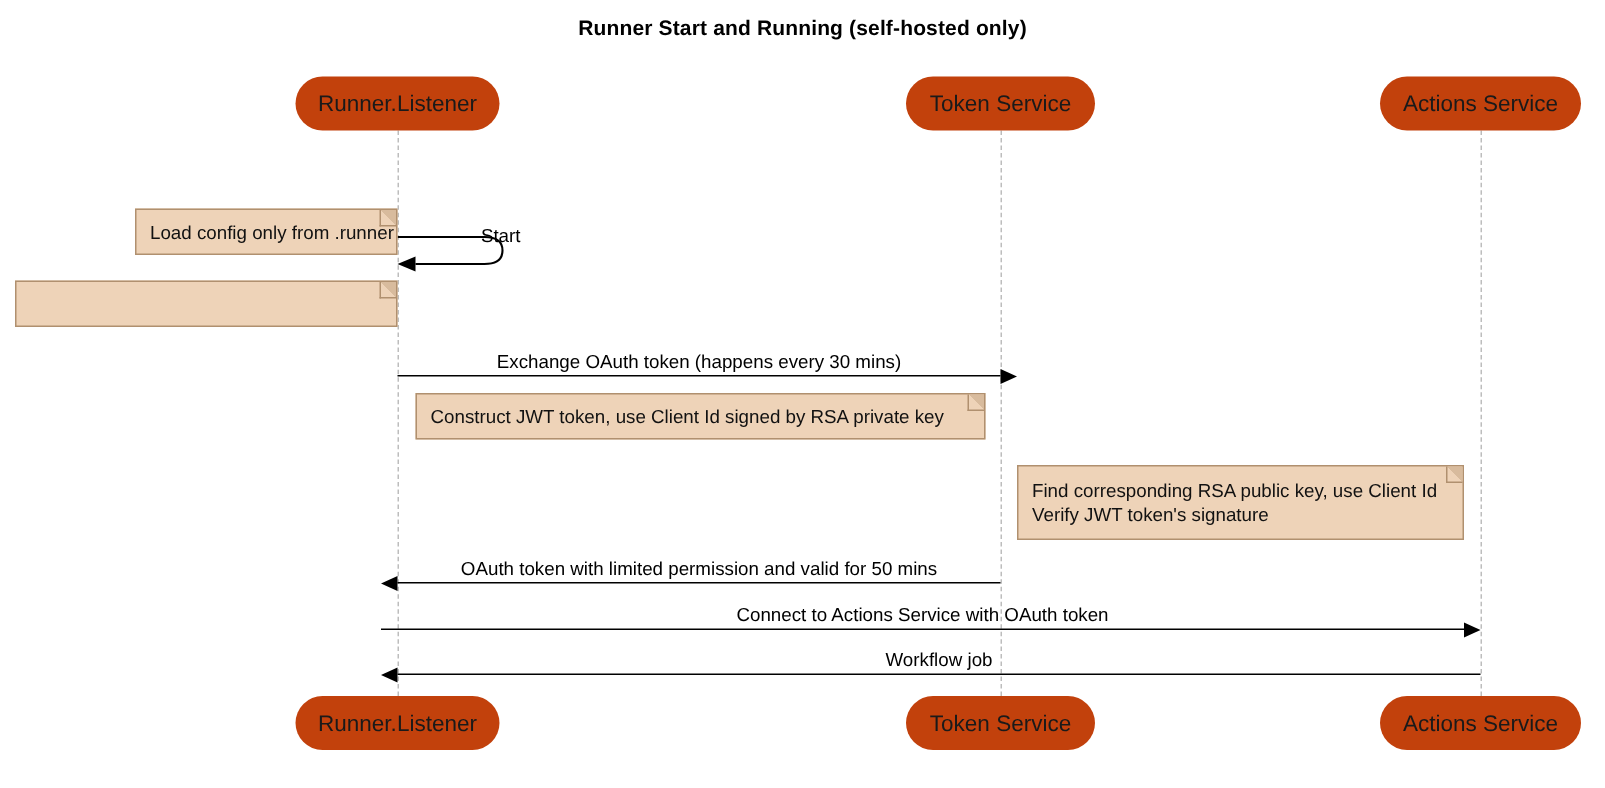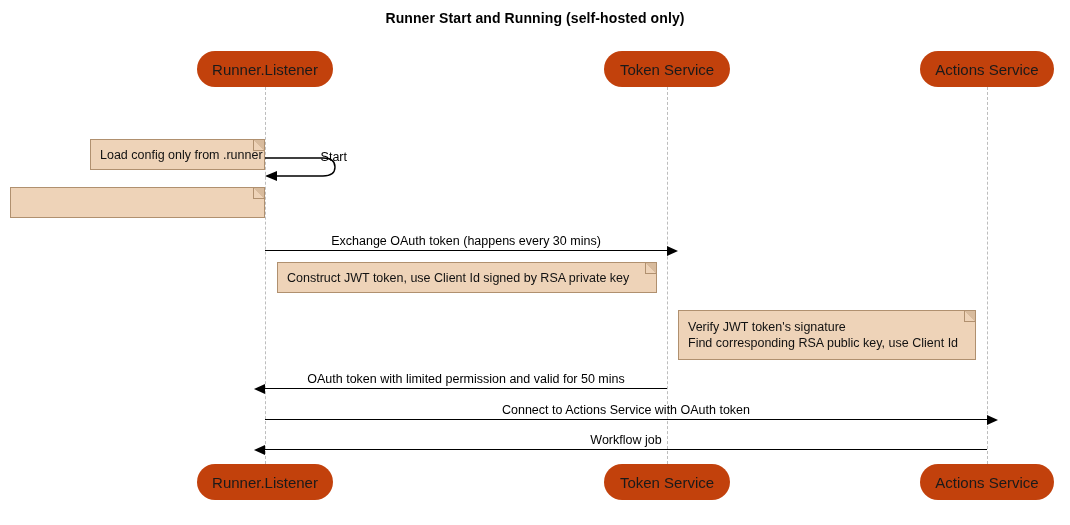--- a/index.html
+++ b/index.html
@@ -180,34 +180,34 @@
       </div>
       <div class="note" style="top: 187px; width: 255px; height: 31px; left: 10px;">
         <div class="fold"></div>
       </div>
       <div class="note" style="top: 262px; width: 380px; height: 31px; left: 277px;">
         <div class="fold"></div>
         <div class="note-line">Construct JWT token, use Client Id signed by RSA private key</div>
       </div>
       <div class="note" style="top: 310px; width: 298px; height: 50px; left: 678px;">
         <div class="fold"></div>
+        <div class="note-line">Find corresponding RSA public key, use Client Id</div>
         <div class="note-line">Verify JWT token's signature</div>
-        <div class="note-line">Find corresponding RSA public key, use Client Id</div>
       </div>
     </div>
   <div id="messages-layer">
       <div class="msg" style="left: 265px; top: 250px; width: 402px;">
         <div class="arrow-head right"></div>
         <div class="msg-label">Exchange OAuth token (happens every 30 mins)</div>
       </div>
       <div class="msg" style="left: 265px; top: 388px; width: 402px;">
         <div class="arrow-head left"></div>
         <div class="msg-label">OAuth token with limited permission and valid for 50 mins</div>
       </div>
-      <div class="msg" style="left: 265px; top: 419px; width: 722px;">
+      <div class="msg" style="left: 254px; top: 419px; width: 722px;">
         <div class="arrow-head right"></div>
         <div class="msg-label">Connect to Actions Service with OAuth token</div>
       </div>
       <div class="msg" style="left: 265px; top: 449px; width: 722px;">
         <div class="arrow-head left"></div>
         <div class="msg-label">Workflow job</div>
       </div>
     </div>
 
 </div>

